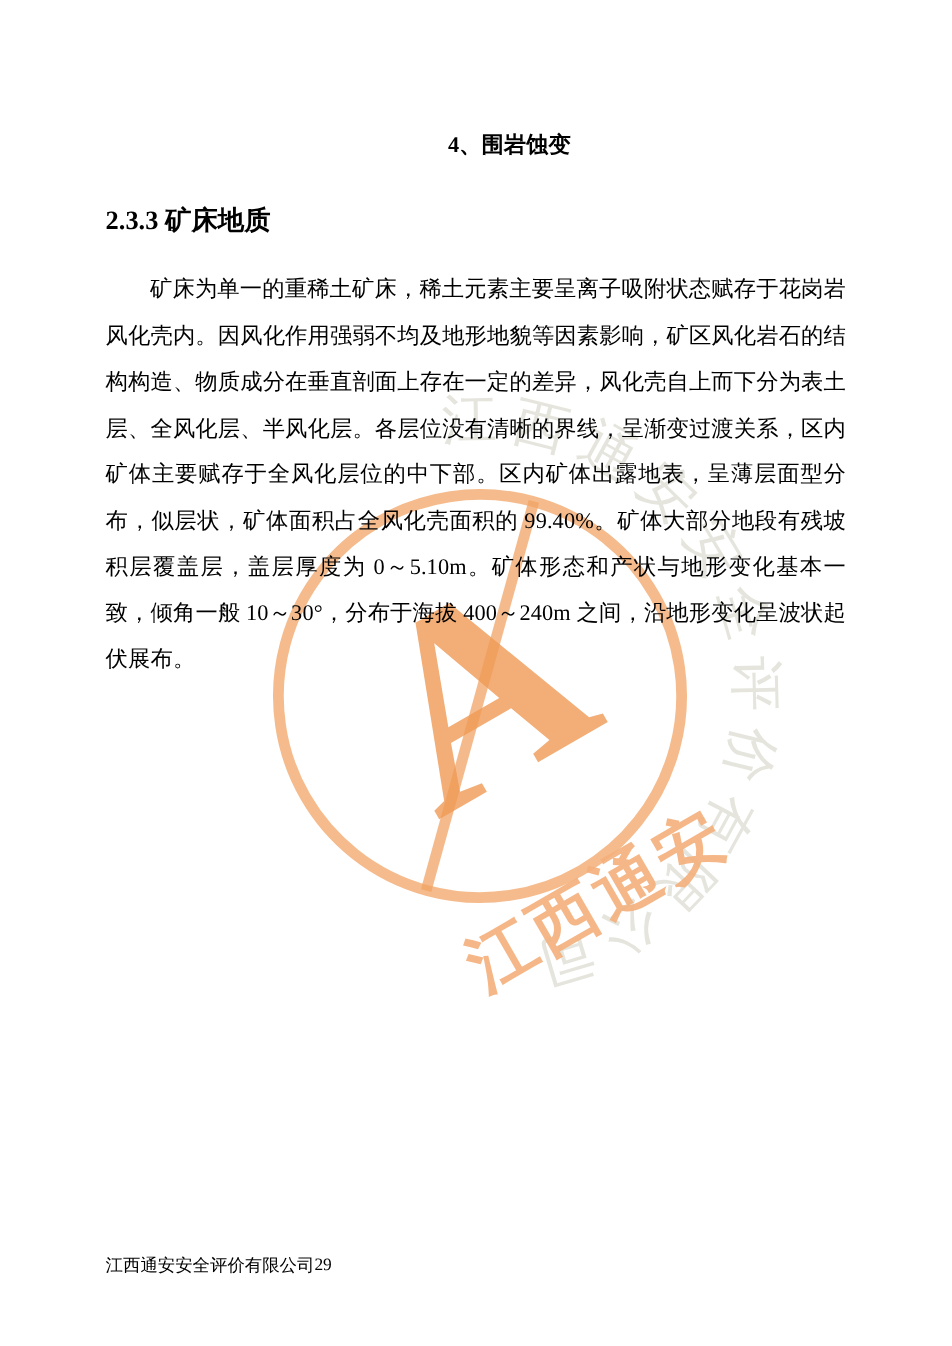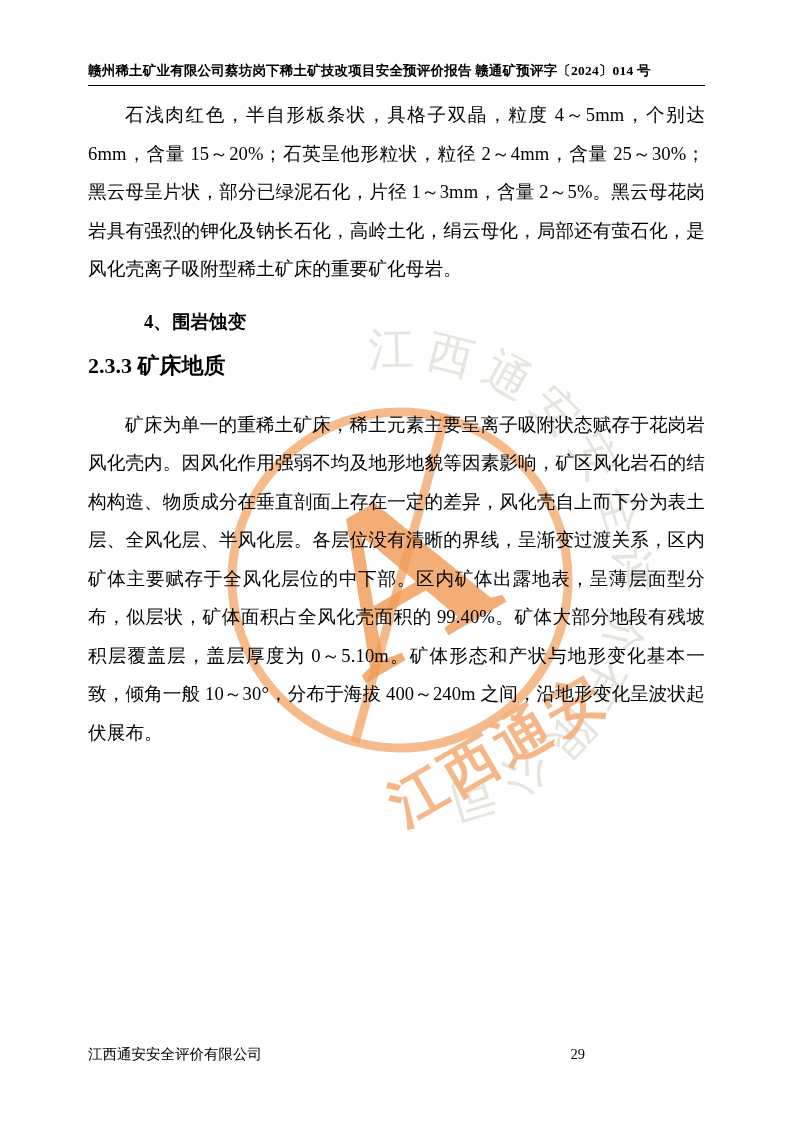--- a/index.html
+++ b/index.html
@@ -62,25 +62,26 @@
     text-align: justify;
     text-justify: inter-ideograph;
     letter-spacing: 0.1px;
   }
 
   p.indent2 {
     text-indent: 37px;
   }
 
   p.heading-num {
-    margin: 0;
+    margin: 17px;
     font-size: 18.6px;
     line-height: 38.5px;
     font-weight: bold;
     text-indent: 56px;
+    text-align: center;
   }
 
   p.heading-sec {
     margin: 0;
     font-size: 22px;
     line-height: 38.5px;
     font-weight: bold;
     text-indent: 0;
   }
 
@@ -100,21 +101,21 @@
     z-index: 10;
     font-size: 14.5px;
     display: flex;
     align-items: center;
   }
   .doc-footer .f-left {
     flex: 0 0 auto;
   }
   .doc-footer .f-center {
     flex: 1 1 auto;
-    text-align: right;
+    text-align: left;
     padding-right: 120px;
     font-family: "Liberation Serif", serif;
   }
 </style>
 </head>
 <body>
 
 <div class="page">
 
   <svg class="watermark" viewBox="0 0 793 1122" xmlns="http://www.w3.org/2000/svg">
@@ -128,25 +129,23 @@
 
       <path id="wmcircle" d="M 0,-215 A 215,215 0 1,1 -0.1,-215" fill="none"></path>
       <text font-family="'Liberation Sans', sans-serif" font-size="46" fill="#e4e4dd" opacity="0.95" letter-spacing="10">
         <textPath href="#wmcircle" startOffset="6%">江西通安安全评价有限公司</textPath>
       </text>
 
       <text x="0" y="215" text-anchor="middle" font-family="'Liberation Sans', sans-serif" font-size="56" font-weight="bold" fill="#f4b07c" opacity="0.9" letter-spacing="4">江西通安</text>
     </g>
   </svg>
 
-  <div class="doc-header">赣州稀土矿业有限公司蔡坊岗下稀土矿技改项目安全预评价报告  赣通矿预评字〔2024〕014 号</div>
 
   <div class="content">
 
-    <p class="para indent2">石浅肉红色，半自形板条状，具格子双晶，粒度 4～5mm，个别达 6mm，含量 15～20%；石英呈他形粒状，粒径 2～4mm，含量 25～30%；黑云母呈片状，部分已绿泥石化，片径 1～3mm，含量 2～5%。黑云母花岗岩具有强烈的钾化及钠长石化，高岭土化，绢云母化，局部还有萤石化，是风化壳离子吸附型稀土矿床的重要矿化母岩。</p>
 
     <div class="gap"></div>
 
     <p class="heading-num">4、围岩蚀变</p>
 
 
     <div class="gap-sm"></div>
 
     <p class="heading-sec">2.3.3 矿床地质</p>
 

